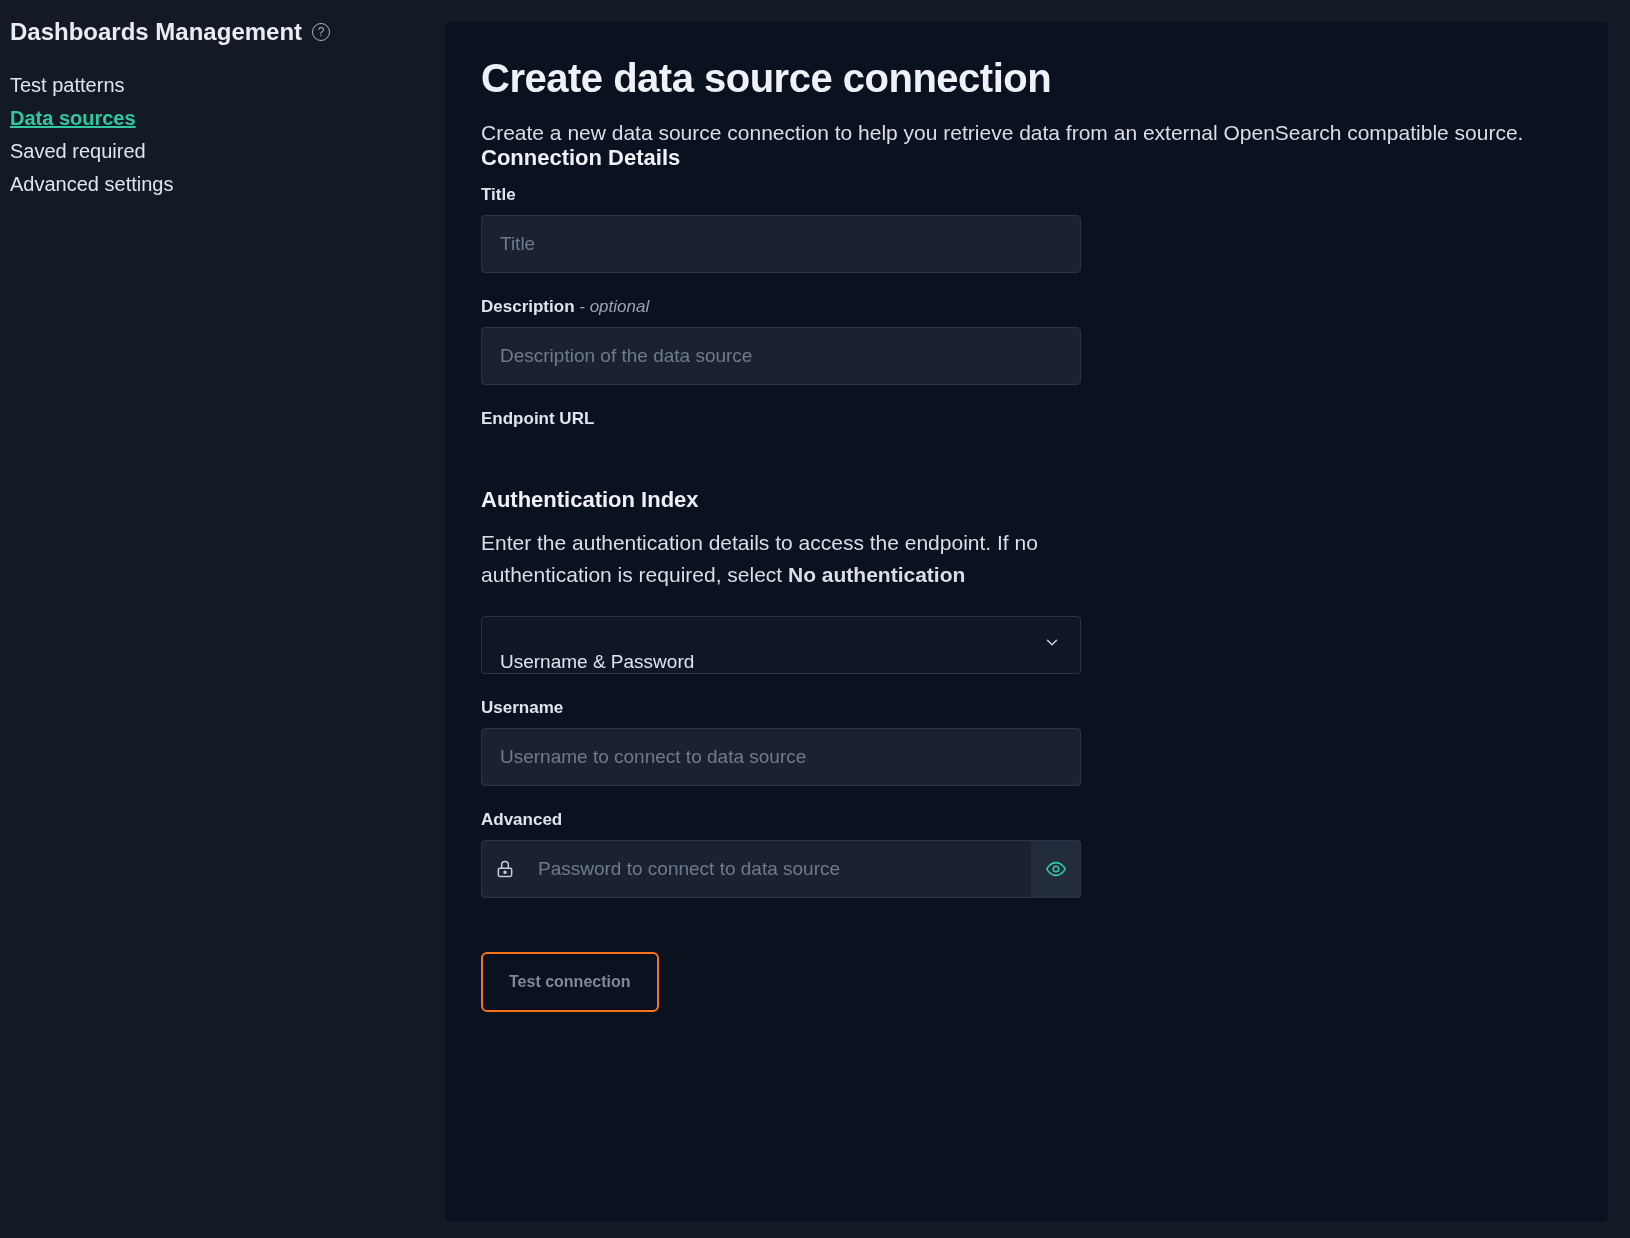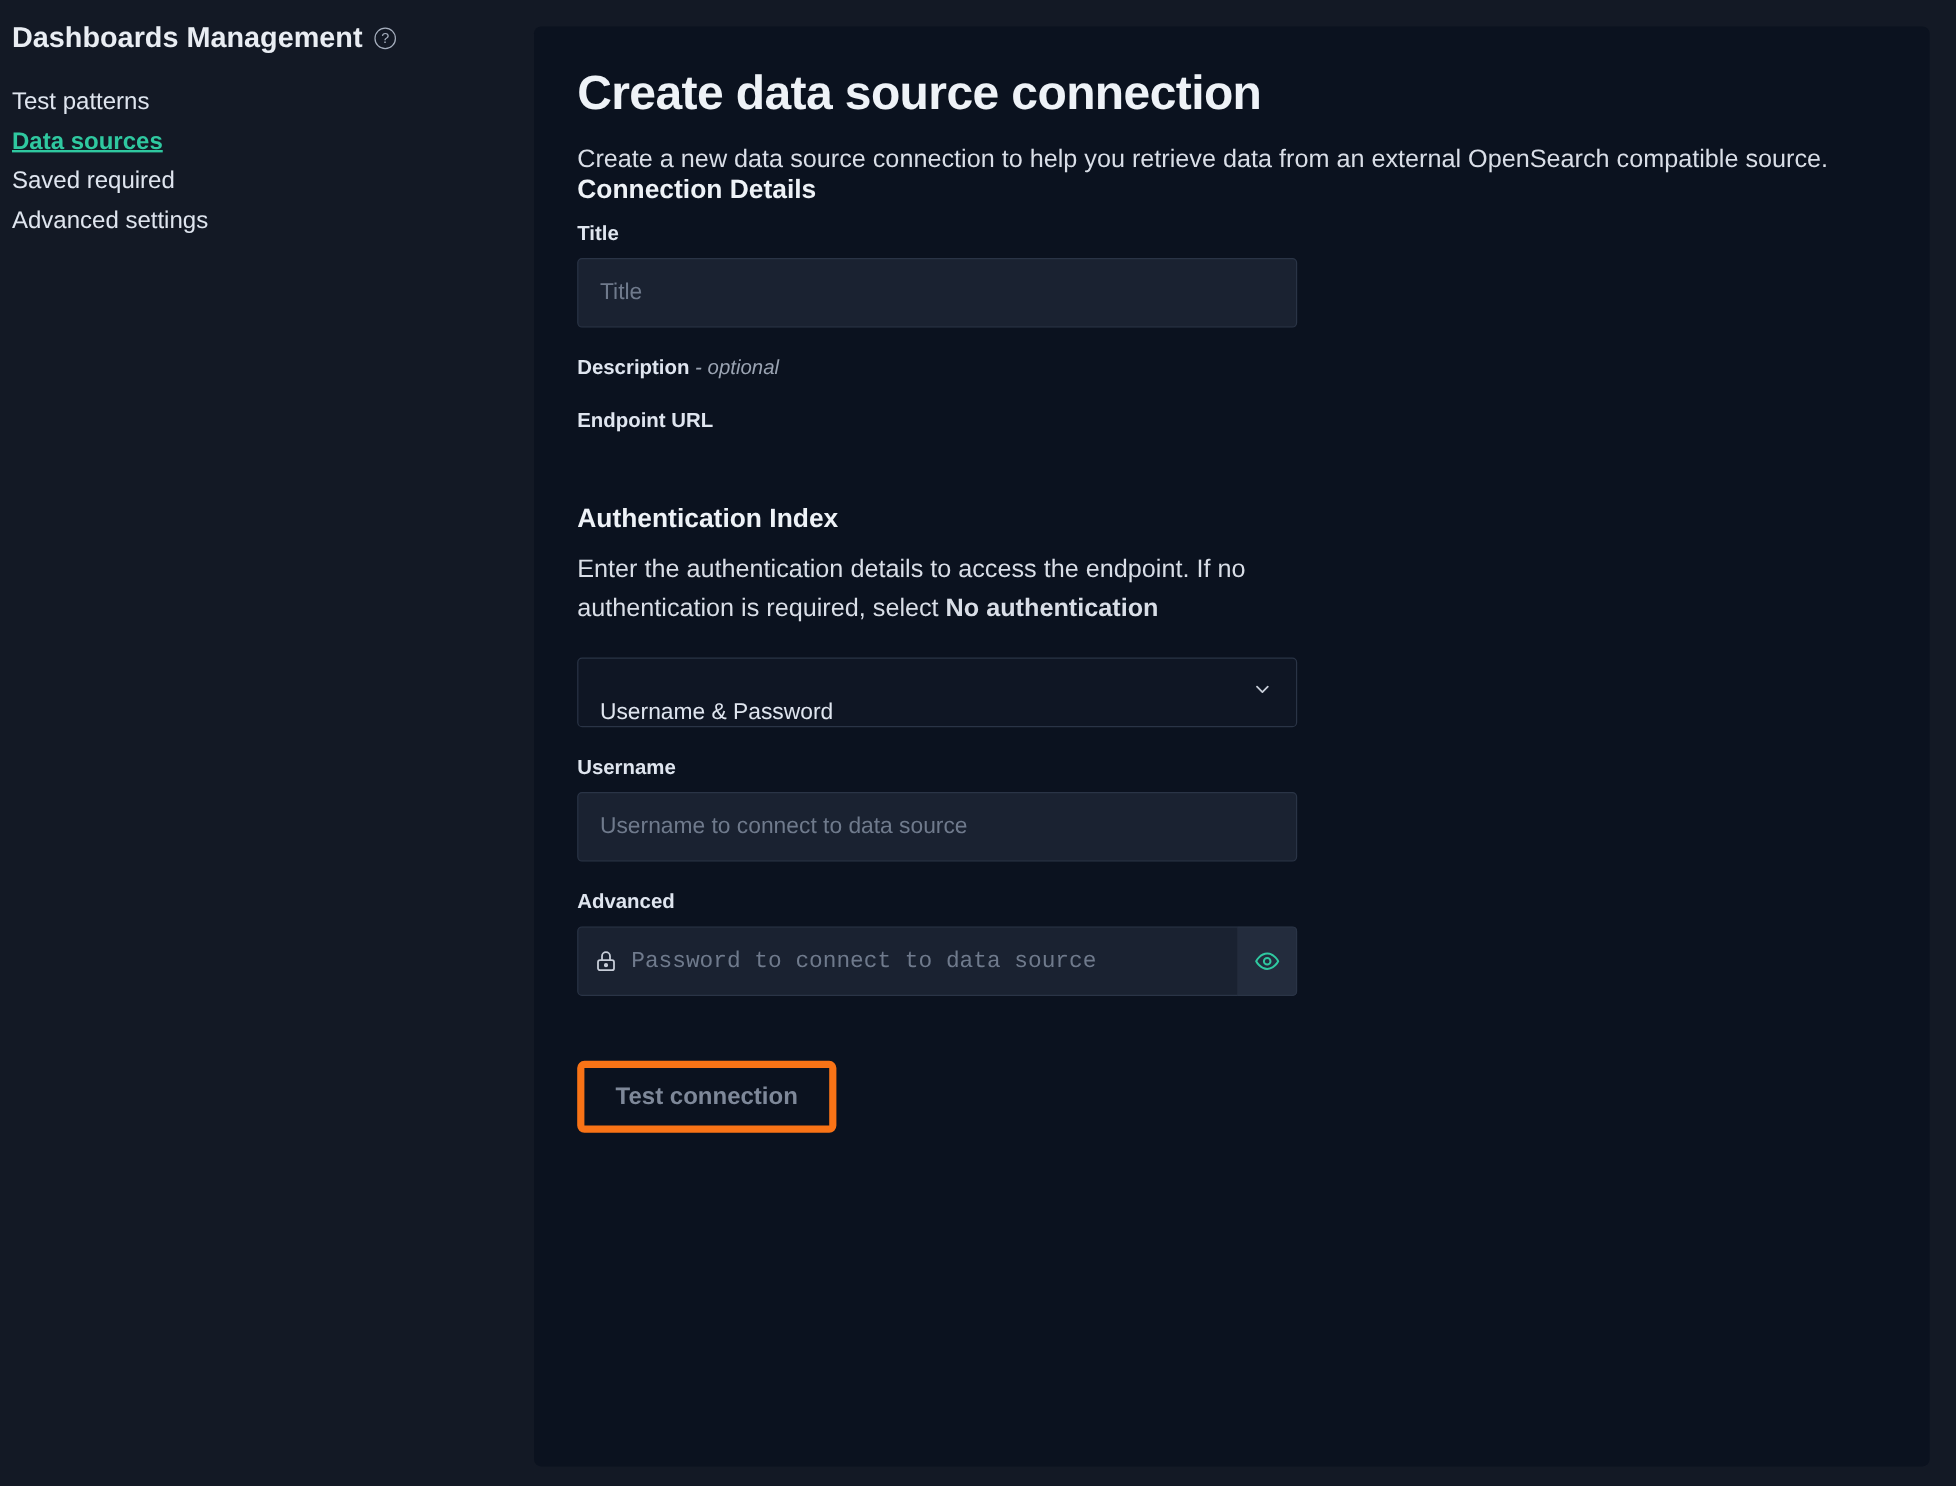--- a/index.html
+++ b/index.html
@@ -150,24 +150,23 @@
   }
   .password-wrap .lock-holder {
     position: absolute;
     left: 14px;
     top: 50%;
     transform: translateY(-50%);
     color: #b8c0cd;
     display: flex;
   }
   .password-input {
-    padding-left: 44px;
+    padding-left: 56px;
     padding-right: 58px;
     flex: 1;
-    font-family: Liberation Mono, monospace;
   }
   .eye-btn {
     position: absolute;
     right: 0;
     top: 0;
     width: 50px;
     height: 58px;
     background: #232c3d;
     border: 1px solid #2a3446;
     border-left: none;
@@ -177,24 +176,24 @@
     align-items: center;
     justify-content: center;
     cursor: pointer;
     color: #2fc8a0;
   }
   .test-btn {
     margin-top: 30px;
     height: 60px;
     padding: 0 26px;
     background: transparent;
-    border: 6px solid #f97316;
+    border: 2px solid #f97316;
     border-radius: 6px;
     color: #7e8899;
-    font-size: 20px;
+    font-size: 16px;
     font-weight: 600;
     cursor: not-allowed;
   }
 </style>
 </head>
 <body>
 
 <div class="root">
   <aside class="sidebar">
     <div class="sidebar-header">
@@ -218,20 +217,21 @@
 
       <div class="form-row">
         <label class="field-label">Title</label>
         <input class="text-input" type="text" placeholder="Title" style="">
       </div>
 
       <div class="form-row">
         <label class="field-label">
           <span>Description</span><span class="optional"> - optional</span>
         </label>
+        <input class="text-input" type="text" placeholder="Description of the data source" style="">
       </div>
 
       <div class="form-row">
         <label class="field-label">Endpoint URL</label>
       </div>
 
       <div class="section-gap"></div>
 
       <h2 class="section-title">Authentication Index</h2>
 

